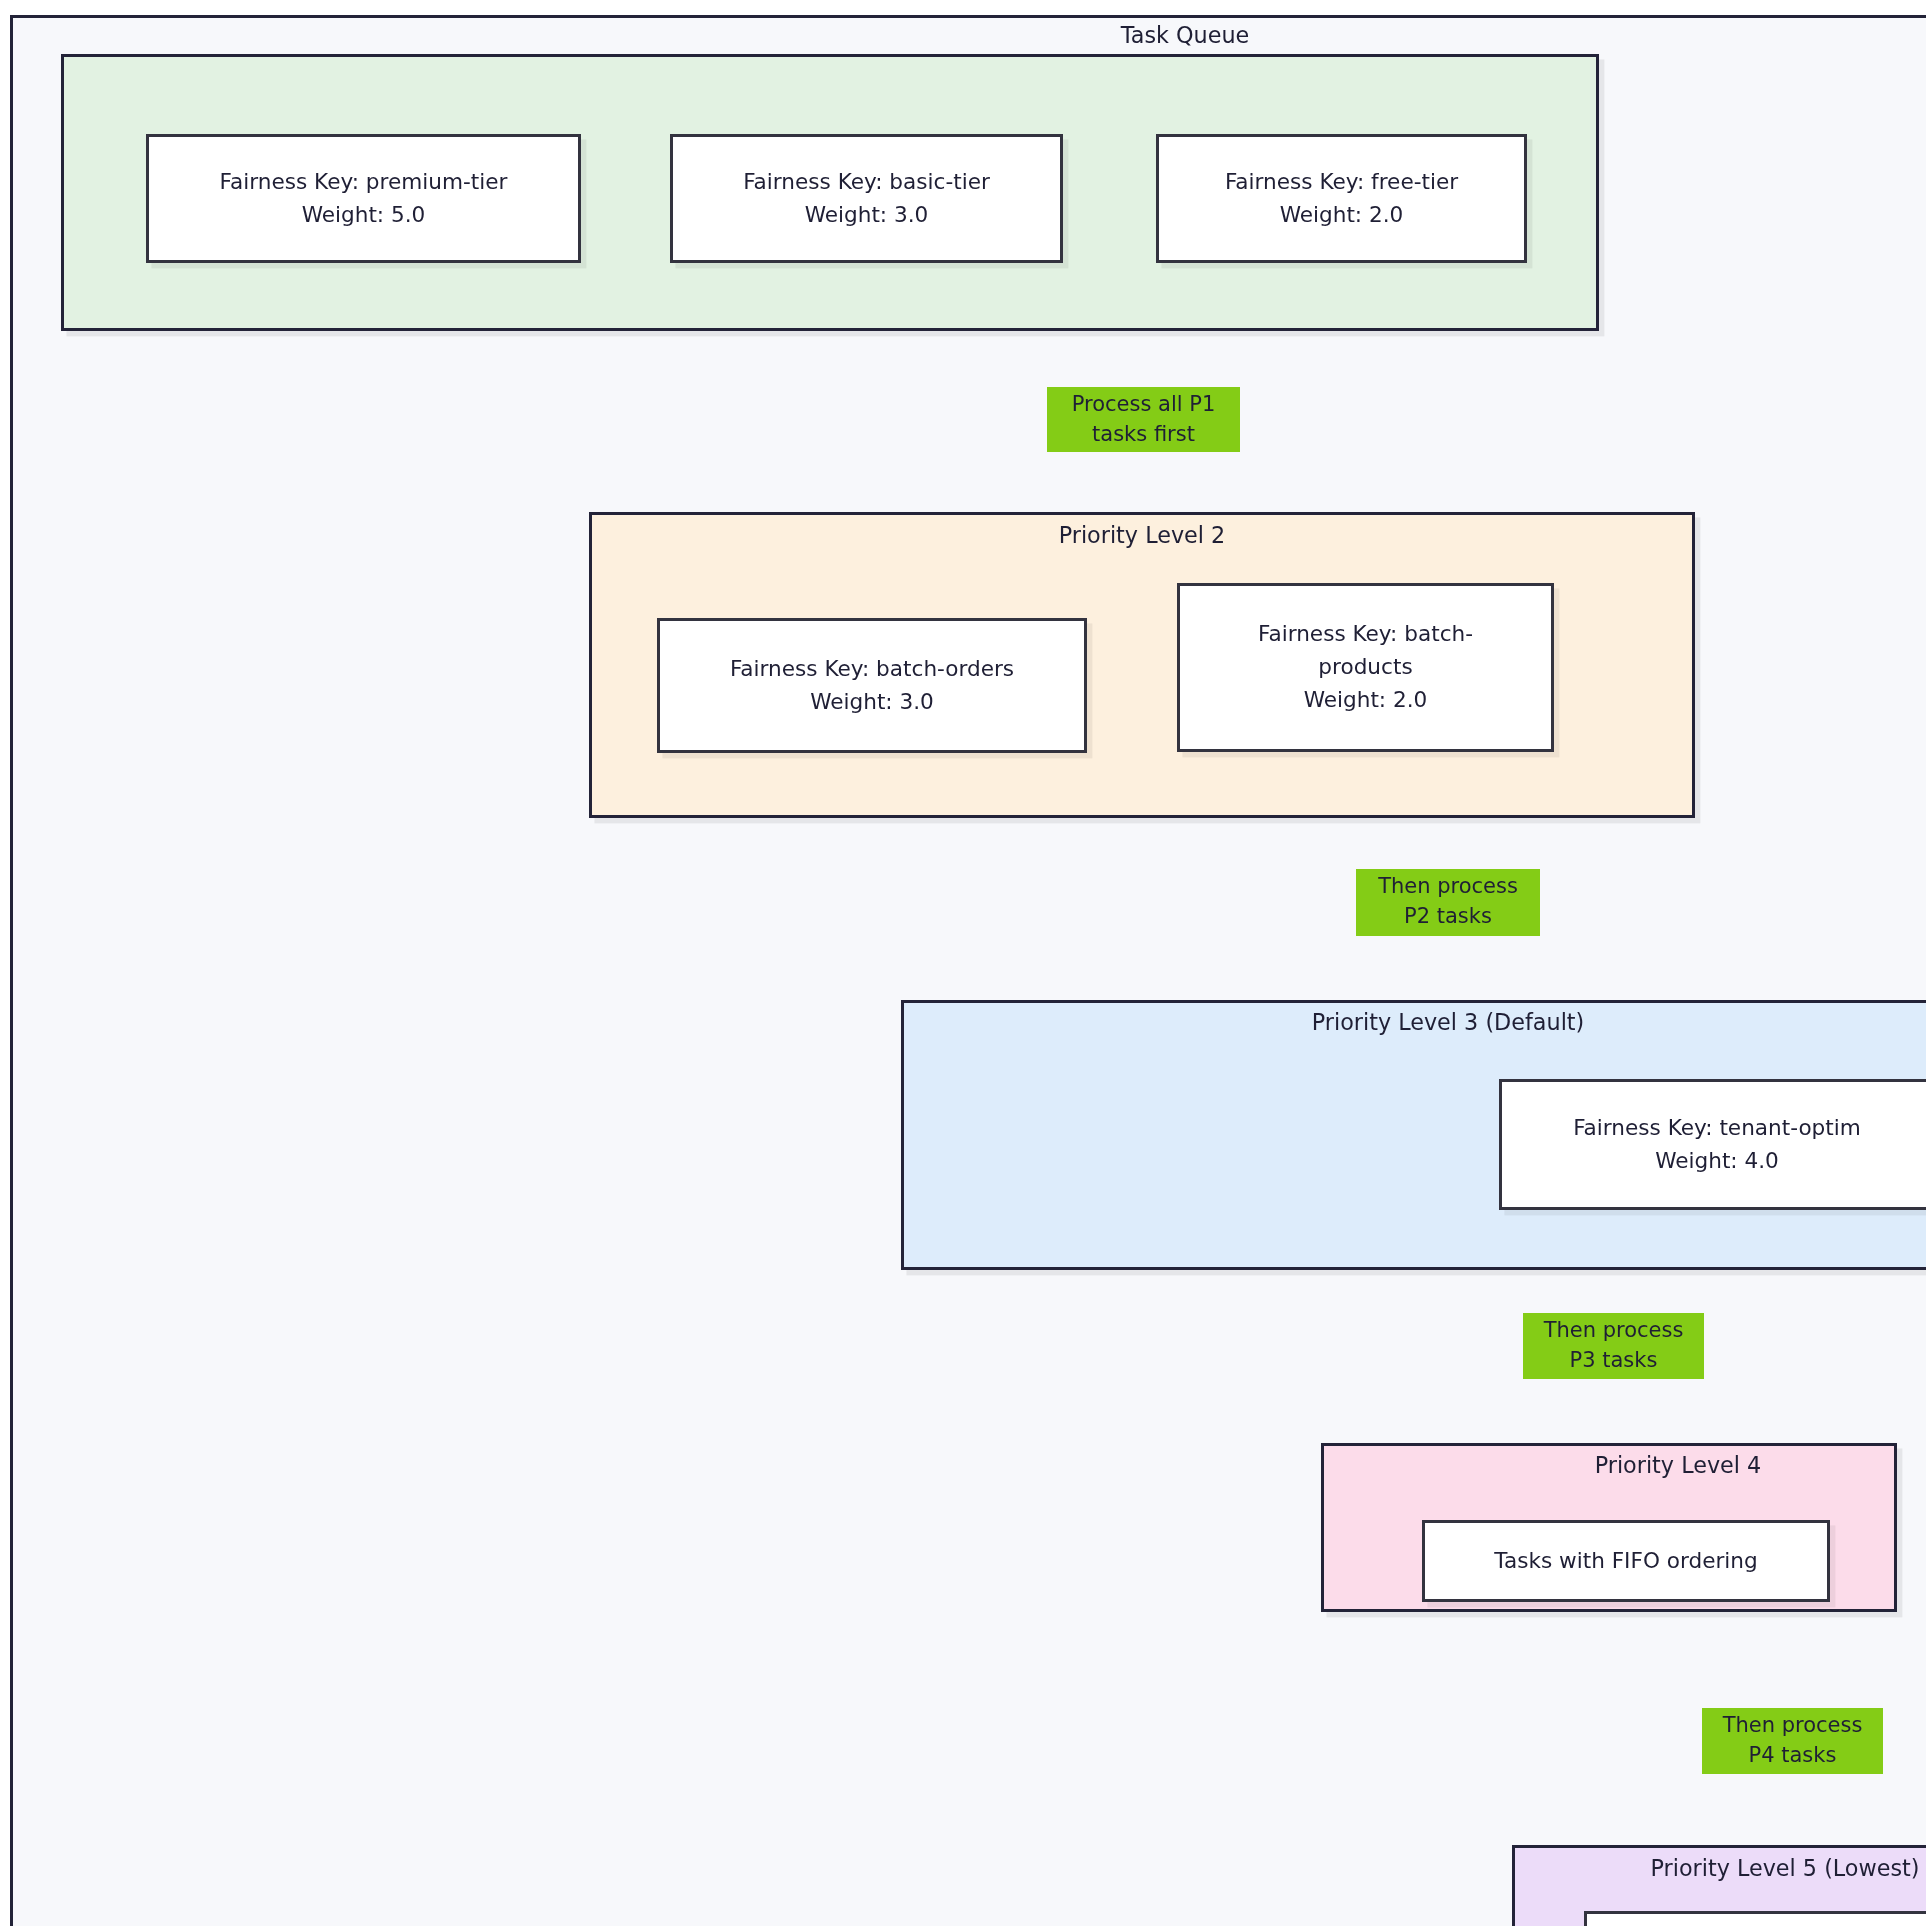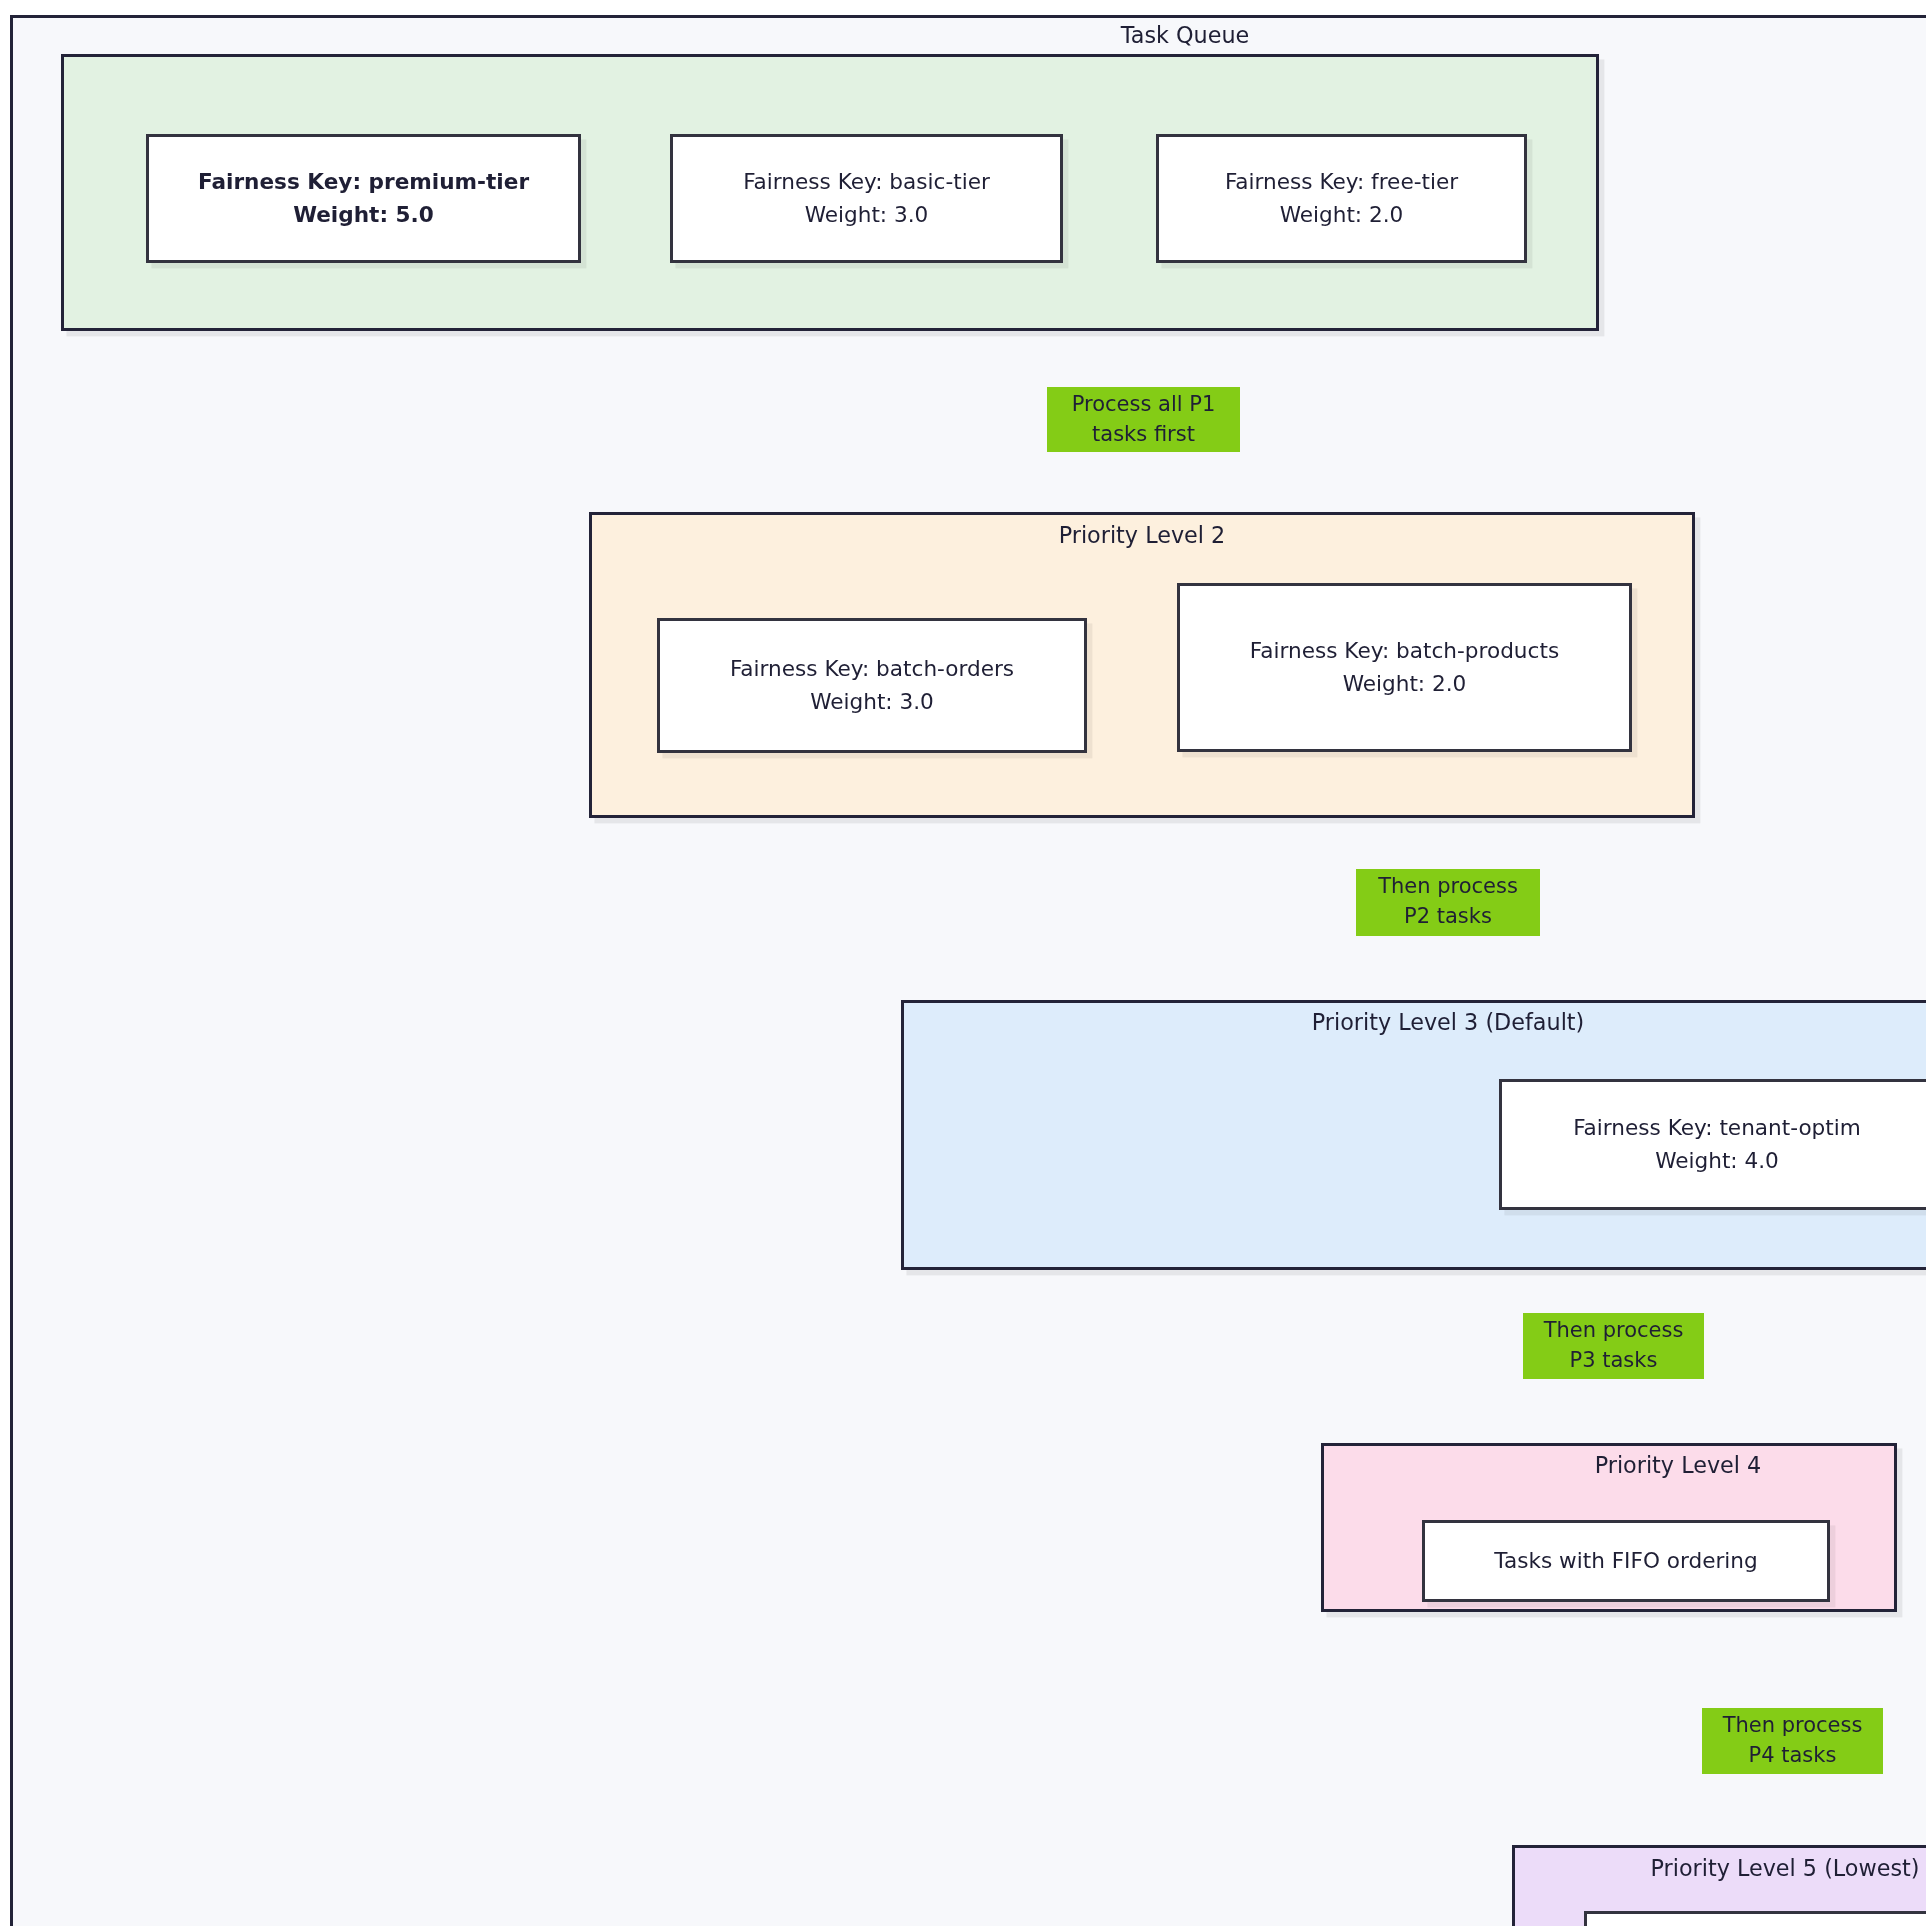--- a/index.html
+++ b/index.html
@@ -118,21 +118,21 @@
     <path class="flow-thin" d="M4650,5372 L4650,5985 Q4650,6015 4620,6015 L2720,6000" marker-end="url(#arw)"></path>
     <path class="flow-thin" d="M4655,5860 L2740,5990" marker-end="url(#arw)"></path>
   </svg>
 
   <div class="abs cluster cluster-outer" style="left:9.6px; top:15.4px; width:2351px; height:2101px;">
   </div>
   <div class="cluster-title" style="left:9.6px; top:23px; width:2351px;">Task Queue</div>
 
   <div class="abs cluster" style="left:61px; top:54px; width:1538px; height:277px; background:#e2f2e2;"></div>
 
-  <div class="node" style="left:146px; top:134px; width:435px; height:129px;font-weight:bold;">
+  <div class="node" style="left:146px; top:134px; width:435px; height:129px;">
     <span class="line">Fairness Key: premium-tier</span>
     <span class="line">Weight: 5.0</span>
   </div>
 
   <div class="node" style="left:670px; top:134px; width:393px; height:129px;">
     <span class="line">Fairness Key: basic-tier</span>
     <span class="line">Weight: 3.0</span>
   </div>
 
   <div class="node" style="left:1156px; top:134px; width:371px; height:129px;">
@@ -146,21 +146,21 @@
   </div>
 
   <div class="abs cluster" style="left:589px; top:512px; width:1106px; height:306px; background:#fdf0de;"></div>
   <div class="cluster-title" style="left:589px; top:523px; width:1106px;">Priority Level 2</div>
 
   <div class="node" style="left:657px; top:618px; width:430px; height:135px;">
     <span class="line">Fairness Key: batch-orders</span>
     <span class="line">Weight: 3.0</span>
   </div>
 
-  <div class="node wrap" style="left:1177px; top:583px; width:455px; height:169px; padding:0 46px;">
+  <div class="node wrap" style="left:1177px; top:583px; width:377px; height:169px; padding:0 46px;">
     <span class="line">Fairness Key: batch-products</span>
     <span class="line">Weight: 2.0</span>
   </div>
 
   <div class="edge-label" style="left:1356px; top:869px; width:184px; height:67px;">
     <div class="line">Then process</div>
     <div class="line">P2 tasks</div>
   </div>
 
   <div class="abs cluster" style="left:901px; top:1000px; width:1094px; height:270px; background:#ddecfb;"></div>

